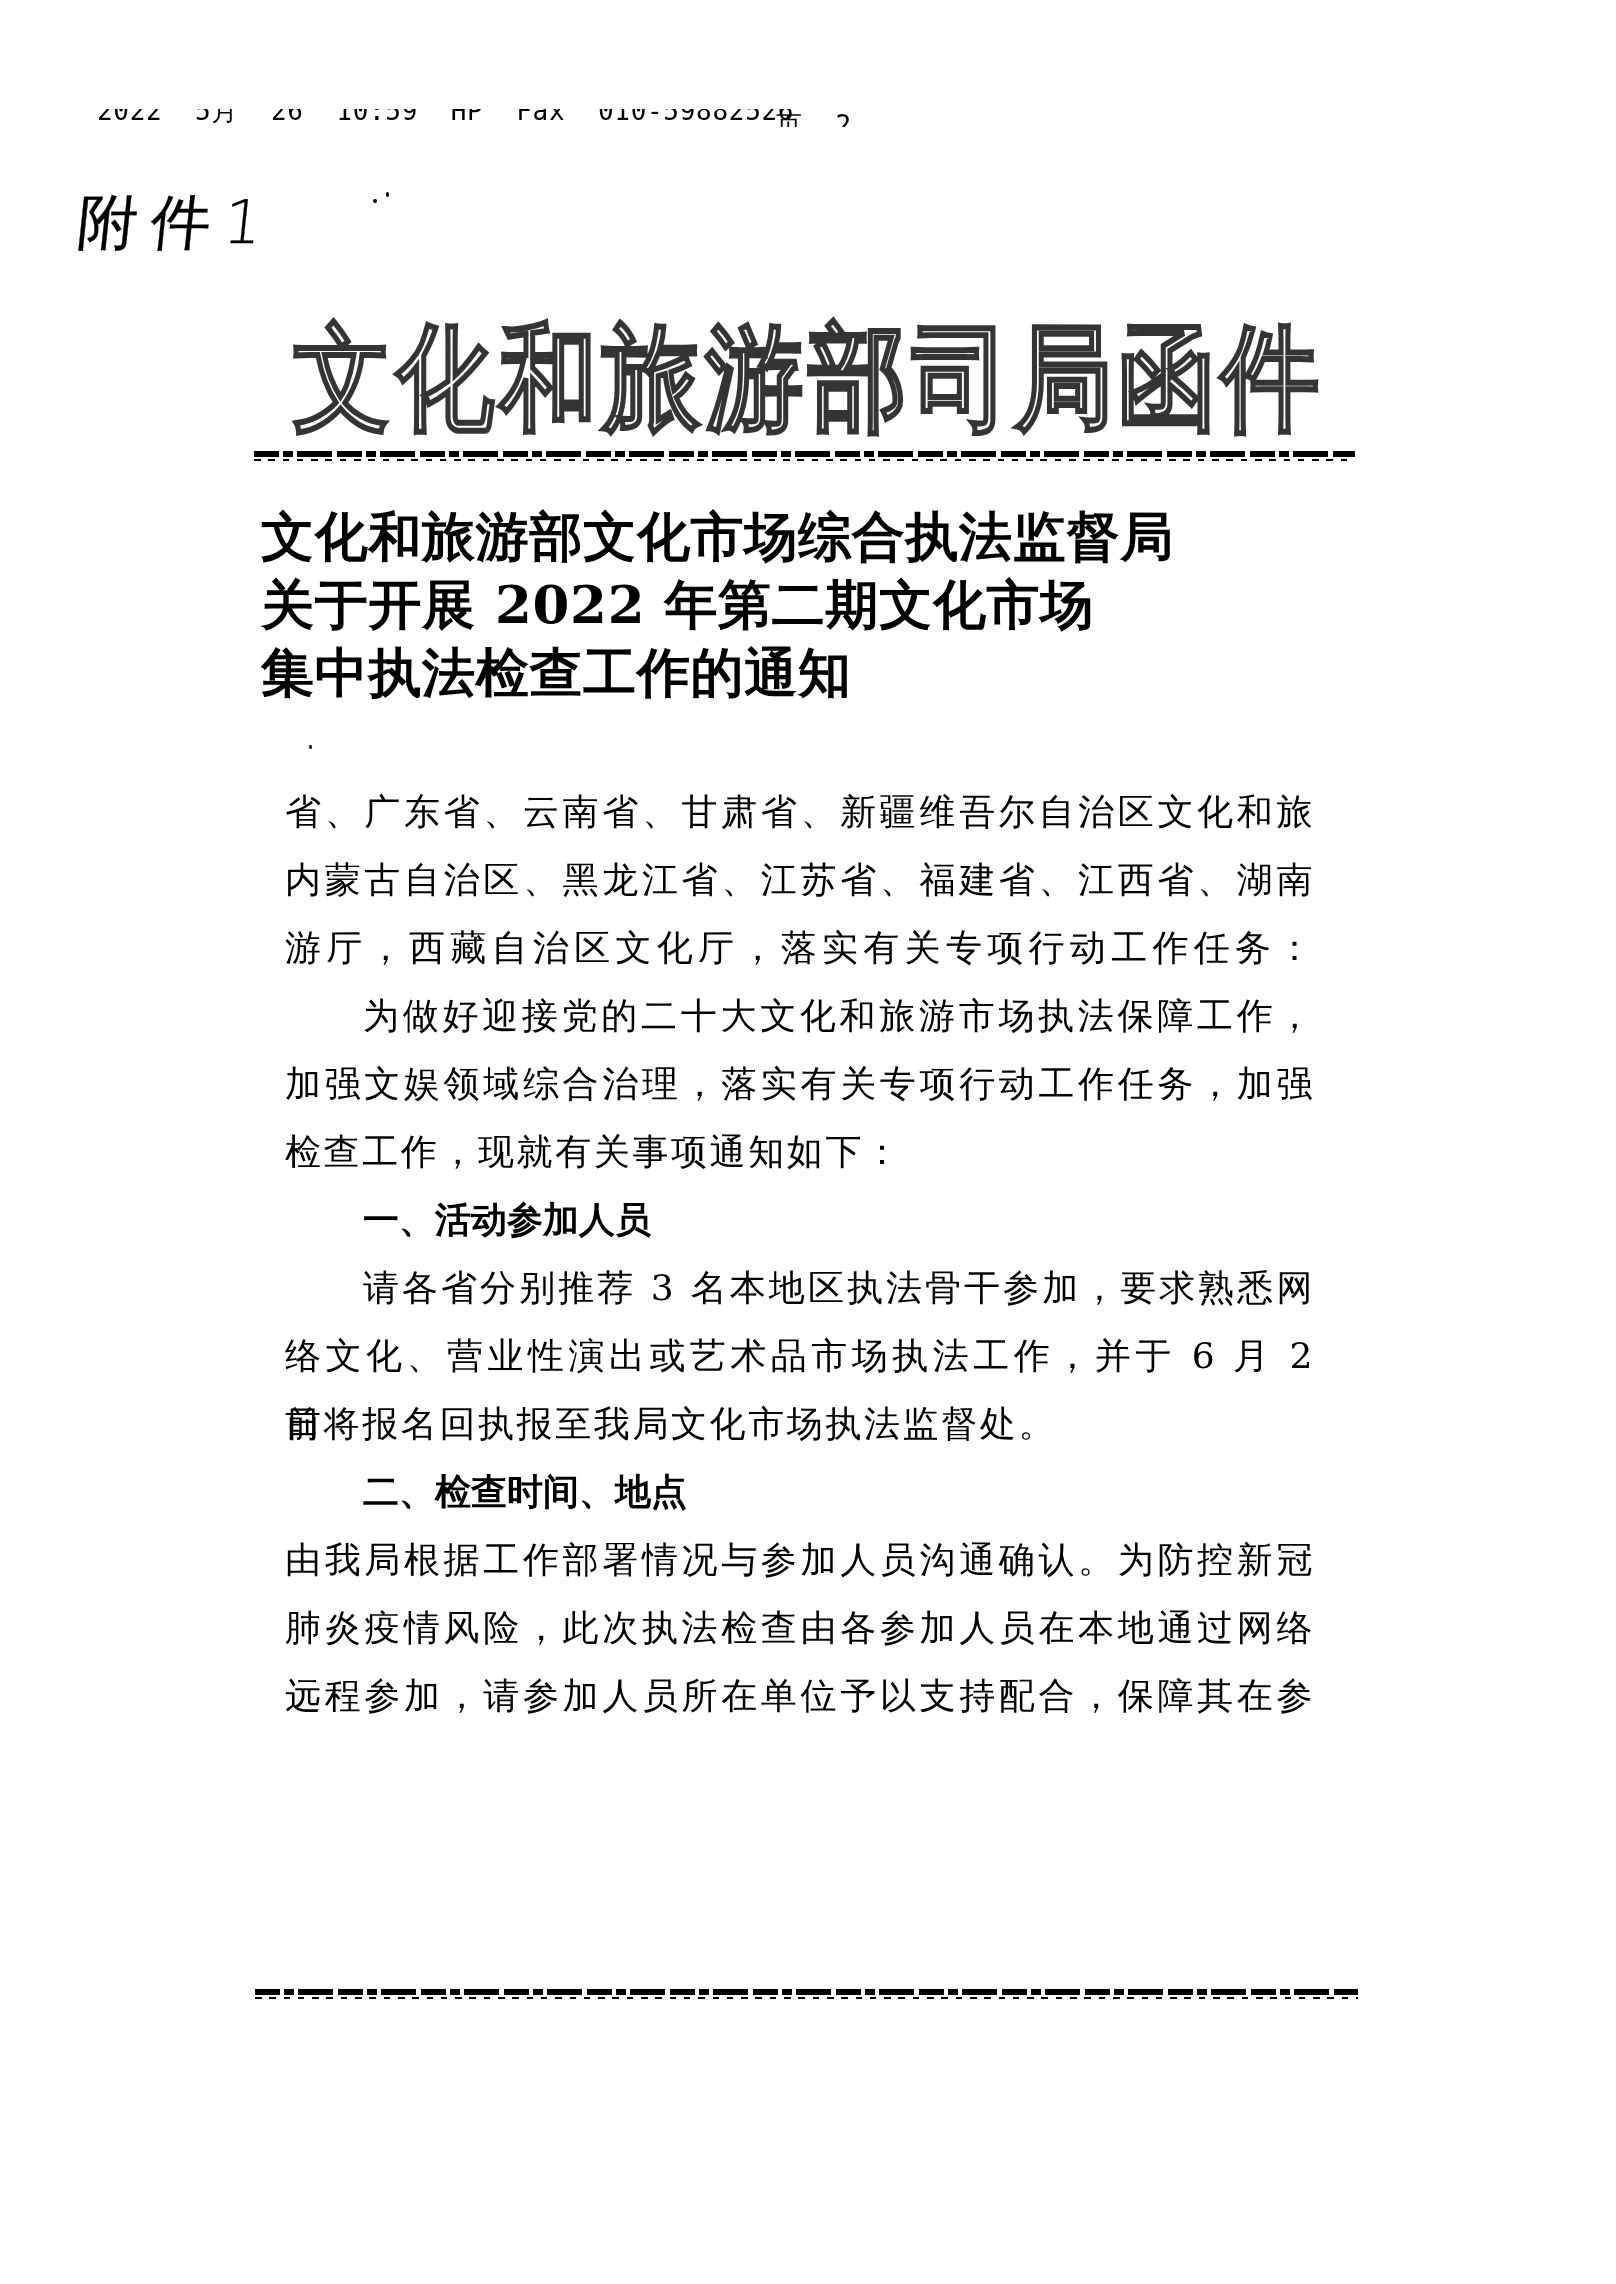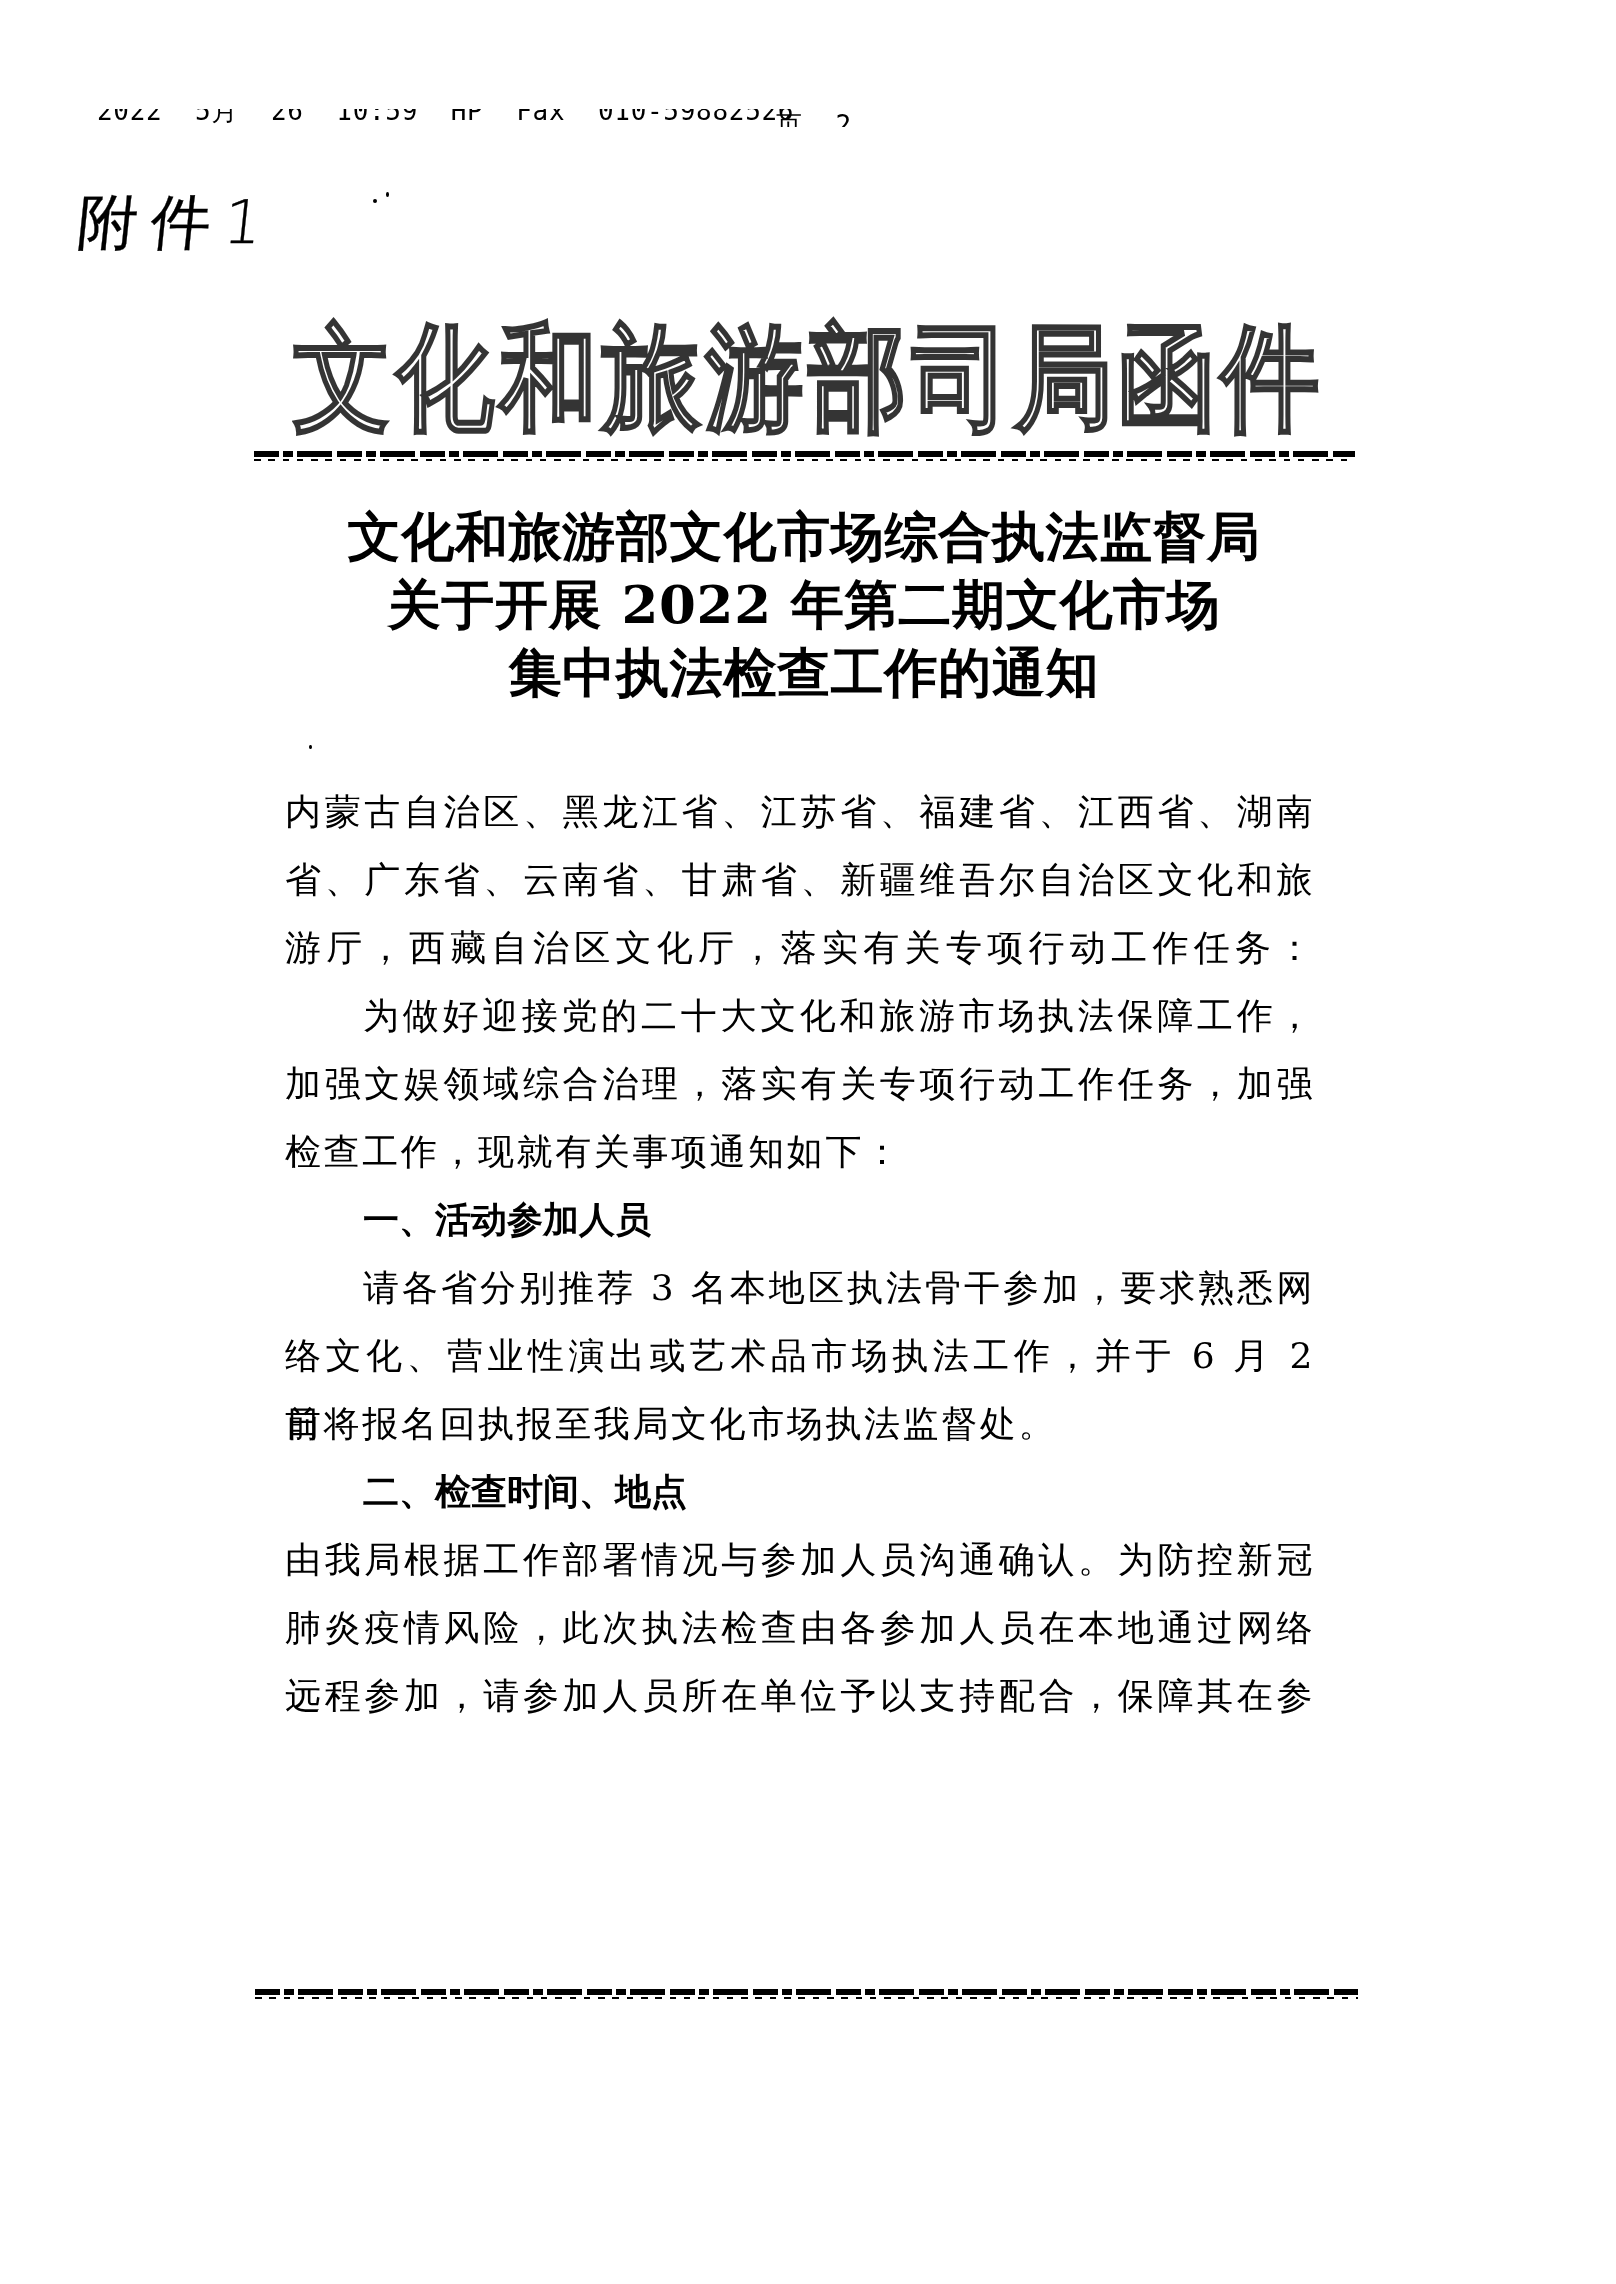--- a/index.html
+++ b/index.html
@@ -53,21 +53,21 @@
   }
   .rule::after {
     content: ""; position: absolute; left: 0; right: 0; top: 7.8px; height: 2px;
     background: repeating-linear-gradient(90deg, #000 0 6.5px, transparent 6.5px 14.3px);
   }
   .rule-top { left: 254px; top: 451px; width: 1101px; }
   .rule-bottom { left: 255px; top: 1989px; width: 1103px; }
 
   
   .title {
-    left: 261px; top: 502px; width: 1086px; text-align: center;
+    left: 261px; top: 502px; width: 1086px; 
     font-family: "DejaVu Serif", "Liberation Serif", serif;
     font-weight: bold; font-size: 53px; line-height: 68px; letter-spacing: 0.7px;
   }
   .title div { white-space: nowrap; }
 
   
   .body-text {
     left: 285px; top: 778px; width: 1030px;
     font-family: "DejaVu Serif", "Liberation Serif", serif;
     font-size: 36px; line-height: 68px;
@@ -96,22 +96,22 @@
 <div class="abs letterhead">文化和旅游部司局函件</div>
 <div class="abs rule rule-top"></div>
 
 <div class="abs title">
   <div>文化和旅游部文化市场综合执法监督局</div>
   <div>关于开展 2022 年第二期文化市场</div>
   <div>集中执法检查工作的通知</div>
 </div>
 
 <div class="abs body-text">
+  <div class="line full">省、广东省、云南省、甘肃省、新疆维吾尔自治区文化和旅</div>
   <div class="line full">内蒙古自治区、黑龙江省、江苏省、福建省、江西省、湖南</div>
-  <div class="line full">省、广东省、云南省、甘肃省、新疆维吾尔自治区文化和旅</div>
   <div class="line full">游厅，西藏自治区文化厅，落实有关专项行动工作任务：</div>
 
   <div class="line full indent">为做好迎接党的二十大文化和旅游市场执法保障工作，</div>
   <div class="line full">加强文娱领域综合治理，落实有关专项行动工作任务，加强</div>
   <div class="line">检查工作，现就有关事项通知如下：</div>
 
   <div class="line indent heading">一、活动参加人员</div>
   <div class="line full indent">请各省分别推荐 3 名本地区执法骨干参加，要求熟悉网</div>
   <div class="line full">络文化、营业性演出或艺术品市场执法工作，并于 6 月 2 日</div>
   <div class="line">前将报名回执报至我局文化市场执法监督处。</div>

